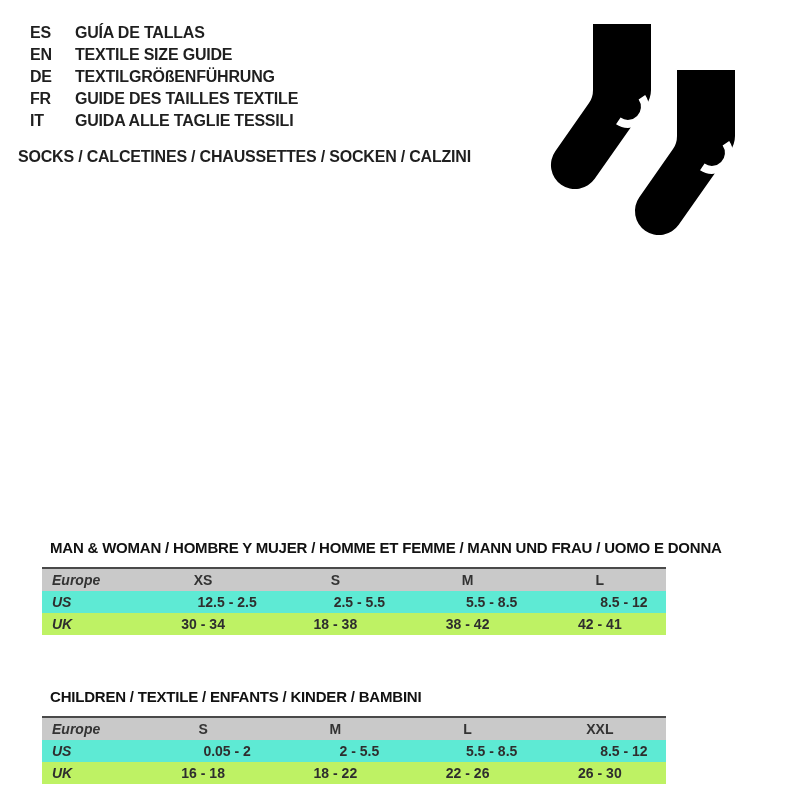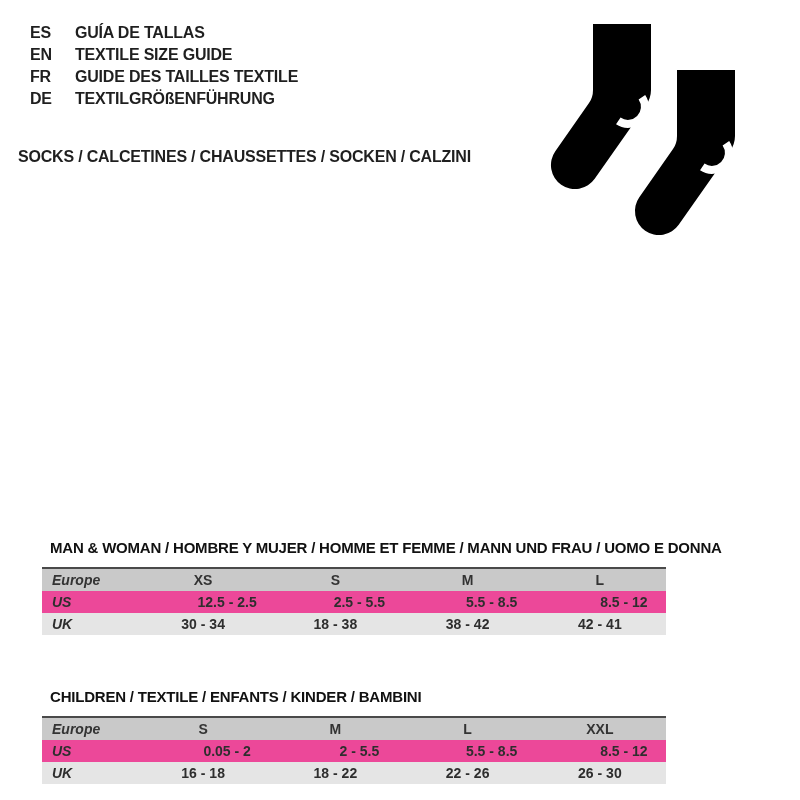--- a/index.html
+++ b/index.html
@@ -27,46 +27,50 @@
   .table-section{position:absolute;left:22px;width:624px;margin-left:20px;}
   .table-section.t1{top:539px;}
   .table-section.t2{top:688px;}
   .table-title{
     font-size:15px;font-weight:bold;letter-spacing:-0.2px;
     margin:0 0 11px 8px;white-space:nowrap;color:#111;
   }
   .size-table{border-top:2px solid #4a4a4a;width:624px;}
   .trow{display:flex;align-items:center;height:22px;font-size:14px;}
   .trow.thead{background:#c9c9c9;font-weight:bold;color:#333;}
-  .trow.row-a{background:#ec4899;font-weight:600;color:#2e2e2e;gap:48px;}
-  .trow.row-b{background:#e5e5e5;font-weight:600;color:#2e2e2e;}
+  .trow.row-a{background:#5eead4;font-weight:600;color:#2e2e2e;gap:48px;}
+  .trow.row-b{background:#bef264;font-weight:600;color:#2e2e2e;}
   .tcell-label{width:95px;padding-left:10px;box-sizing:border-box;text-align:left;font-style:italic;}
   .tcell{flex:1;text-align:center;}
 </style>
 </head>
 <body>
 
 <div class="page">
 
   <div class="lang-block">
     <div class="lang-row">
       <span class="lang-code">ES</span>
       <span class="lang-label">GUÍA DE TALLAS</span>
     </div>
     <div class="lang-row">
       <span class="lang-code">EN</span>
       <span class="lang-label">TEXTILE SIZE GUIDE</span>
     </div>
     <div class="lang-row">
+      <span class="lang-code">DE</span>
+      <span class="lang-label">TEXTILGRÖßENFÜHRUNG</span>
+    </div>
+    <div class="lang-row">
       <span class="lang-code">FR</span>
       <span class="lang-label">GUIDE DES TAILLES TEXTILE</span>
     </div>
     <div class="lang-row">
-      <span class="lang-code">DE</span>
-      <span class="lang-label">TEXTILGRÖßENFÜHRUNG</span>
+      <span class="lang-code">IT</span>
+      <span class="lang-label">GUIDA ALLE TAGLIE TESSILI</span>
     </div>
   </div>
 
   <div class="product-line">SOCKS / CALCETINES / CHAUSSETTES / SOCKEN / CALZINI</div>
 
   <div class="socks-icon-wrap">
     <svg width="210" height="240" viewBox="0 0 210 240" aria-hidden="true">
       <defs>
         <g id="sock">
           <path d="M48,4 L106,4 L106,70 Q106,78.5 100.3,86.7 L49.7,158.8 A24,24 0 1 1 10.3,131.2 L44,83.1 Q48,77.5 48,70 L48,4 Z" fill="#000000"></path>

